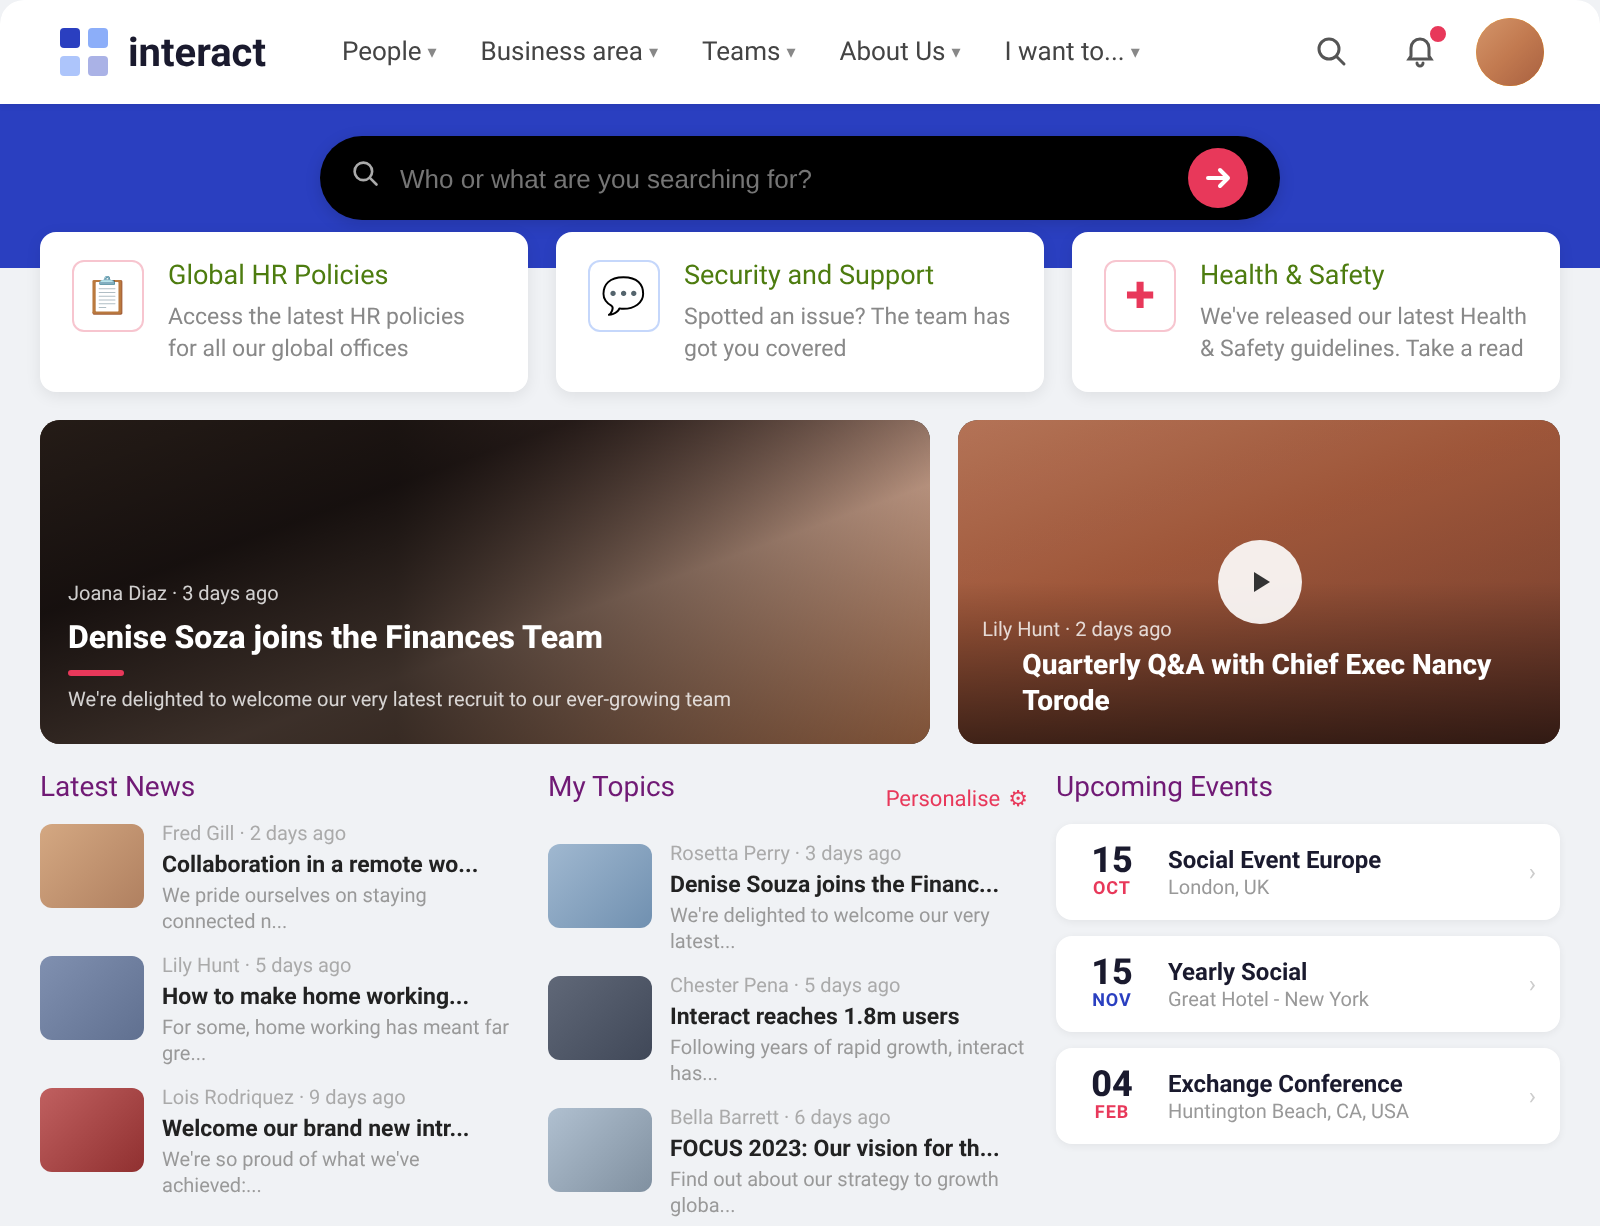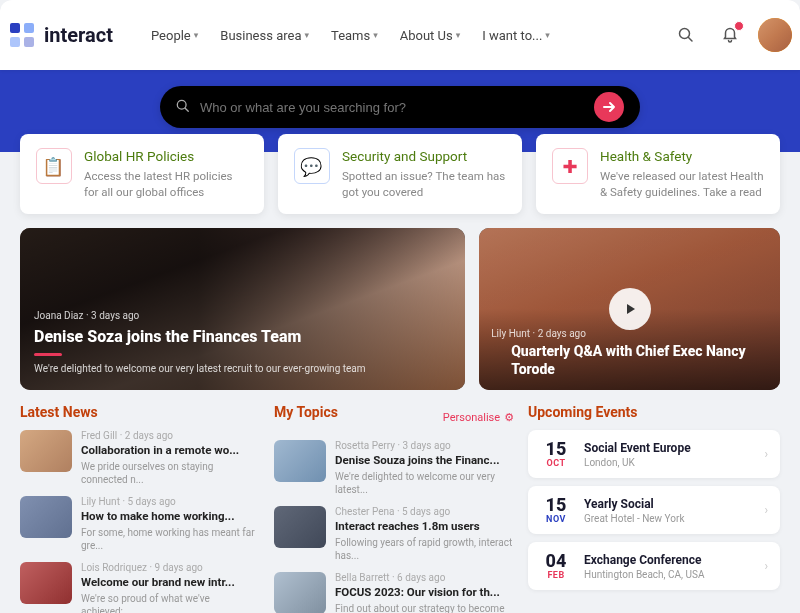--- a/index.html
+++ b/index.html
@@ -10,22 +10,22 @@
       height: 613px;
       overflow: hidden;
       border-radius: 12px;
     }
 
     
     .navbar {
       background: #fff;
       display: flex;
       align-items: center;
-      padding: 0 8px;
-      height: 70px;
+      padding: 0 28px;
+      height: 52px;
       box-shadow: 0 1px 3px rgba(0,0,0,0.08);
       position: relative;
       z-index: 10;
     }
     .logo {
       display: flex;
       align-items: center;
       gap: 8px;
       margin-right: 28px;
     }
@@ -292,22 +292,22 @@
       gap: 14px;
       padding: 0 20px 14px;
     }
 
     
     .news-col {
       flex: 1;
     }
     .col-title {
       font-size: 14px;
-      font-weight: 700;
-      color: #c2410c;
+      font-weight: 400;
+      color: #701a75;
       margin-bottom: 10px;
     }
     .news-item {
       display: flex;
       gap: 9px;
       margin-bottom: 10px;
       cursor: pointer;
     }
     .news-thumb {
       width: 52px;
@@ -648,21 +648,21 @@
 
     <div class="topic-item">
       <div class="topic-thumb topic-thumb-3"></div>
       <div>
         <div class="news-meta">
           <span>Bella Barrett</span>
           <span> · </span>
           <span>6 days ago</span>
         </div>
         <div class="news-headline">FOCUS 2023: Our vision for th...</div>
-        <div class="news-excerpt">Find out about our strategy to become area...</div>
+        <div class="news-excerpt">Find out about our strategy to growth globa...</div>
       </div>
     </div>
   </div>
 
   <div class="events-col">
     <div class="col-title">Upcoming Events</div>
 
     <div class="event-item">
       <div class="event-date">
         <div class="event-day">15</div>

